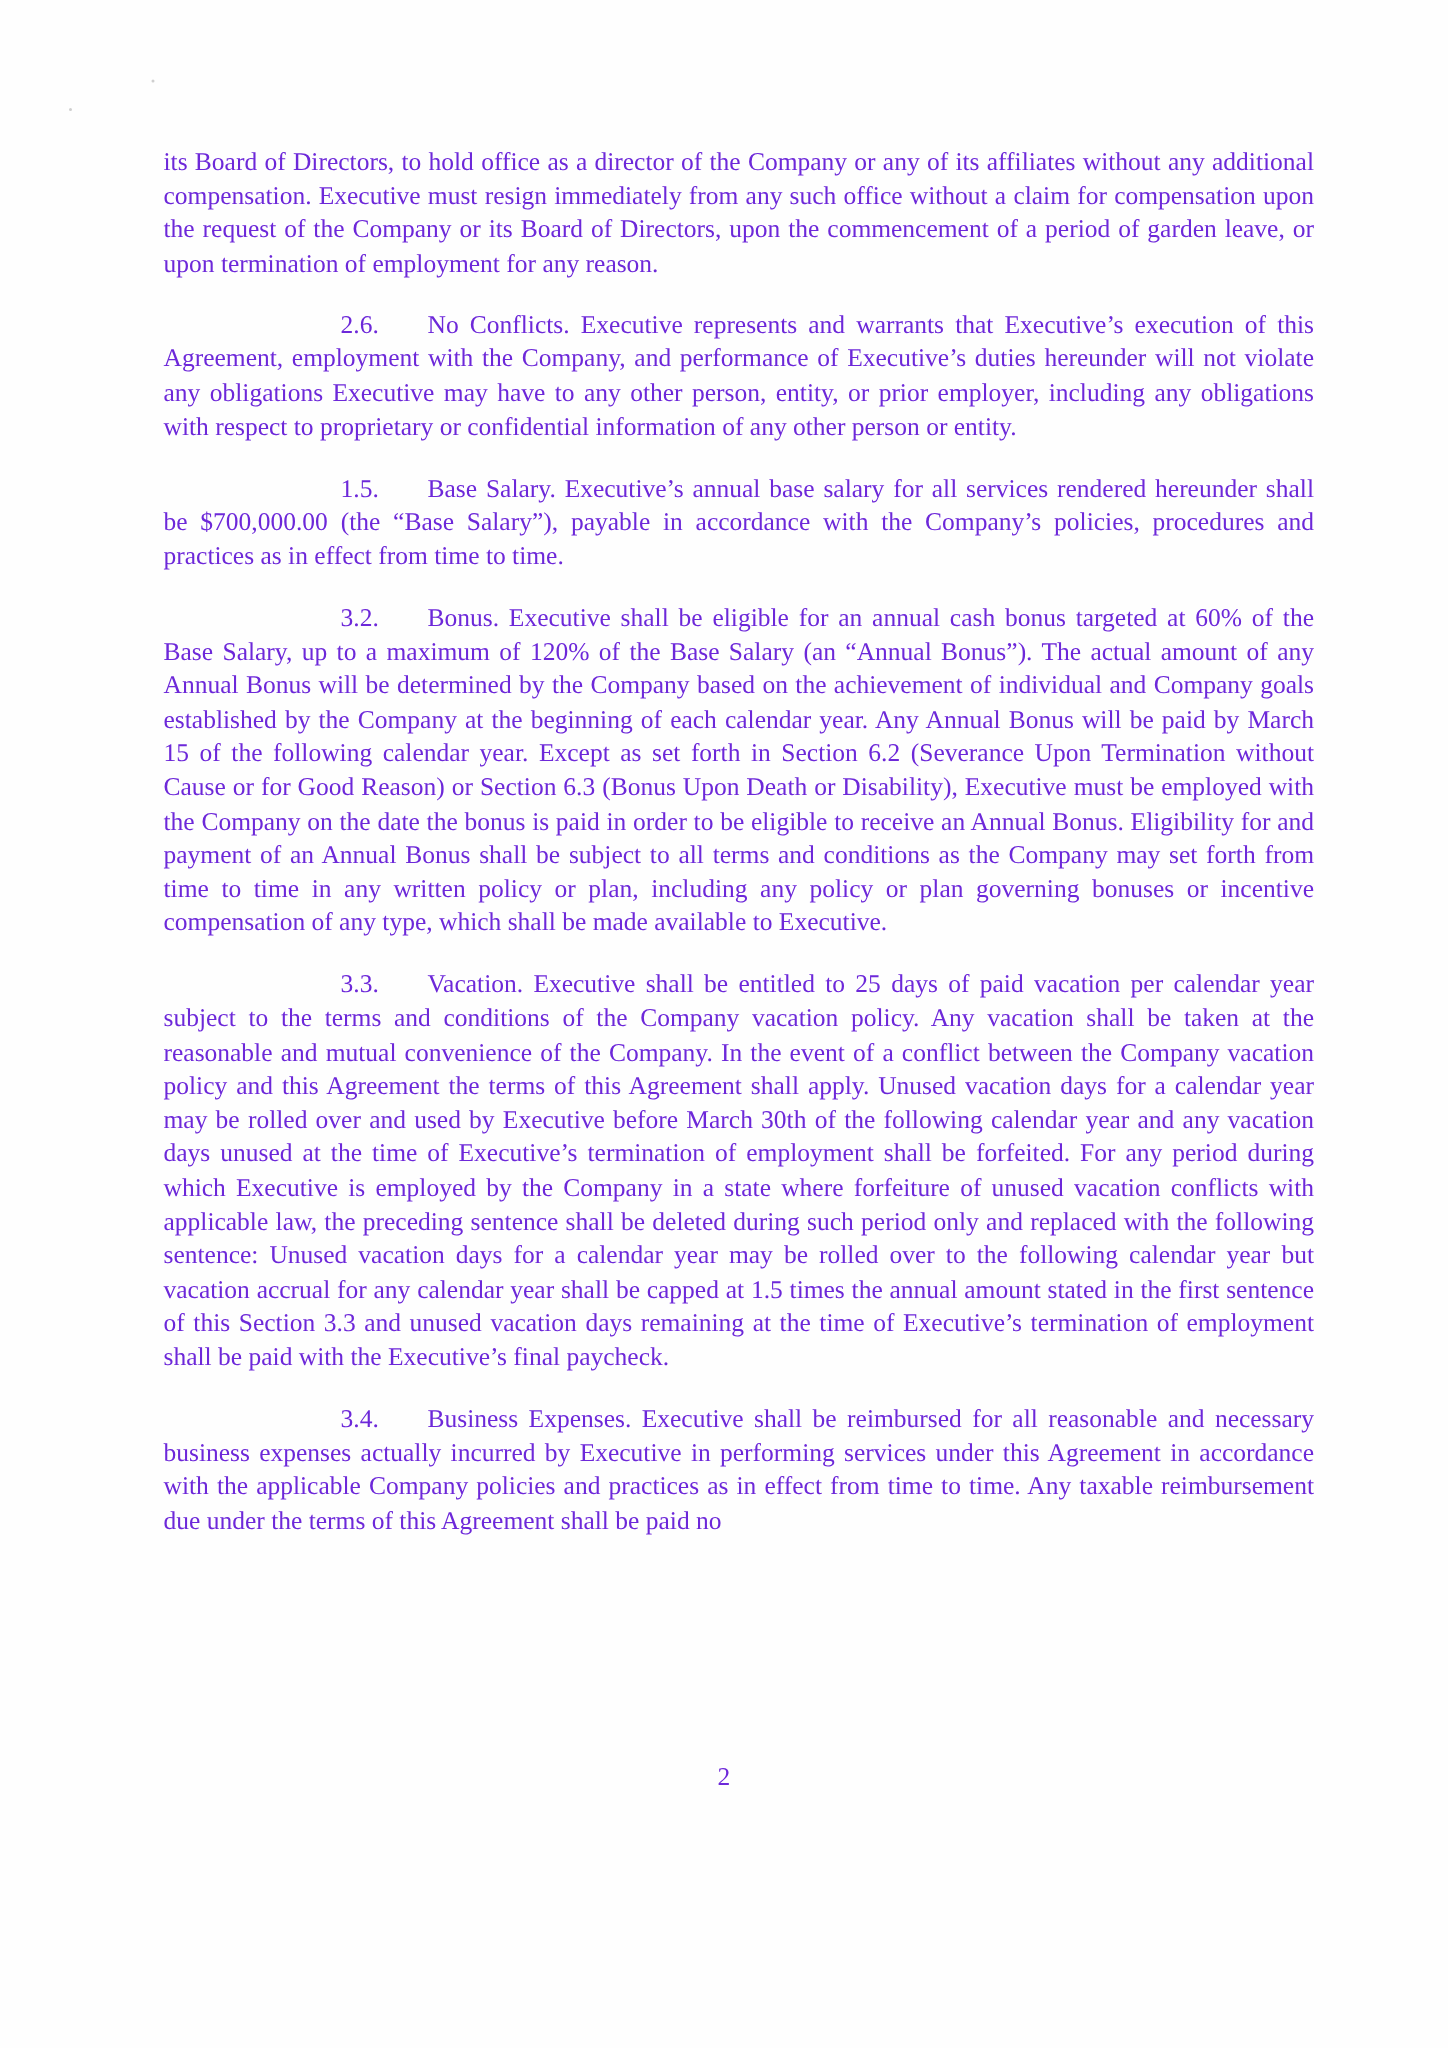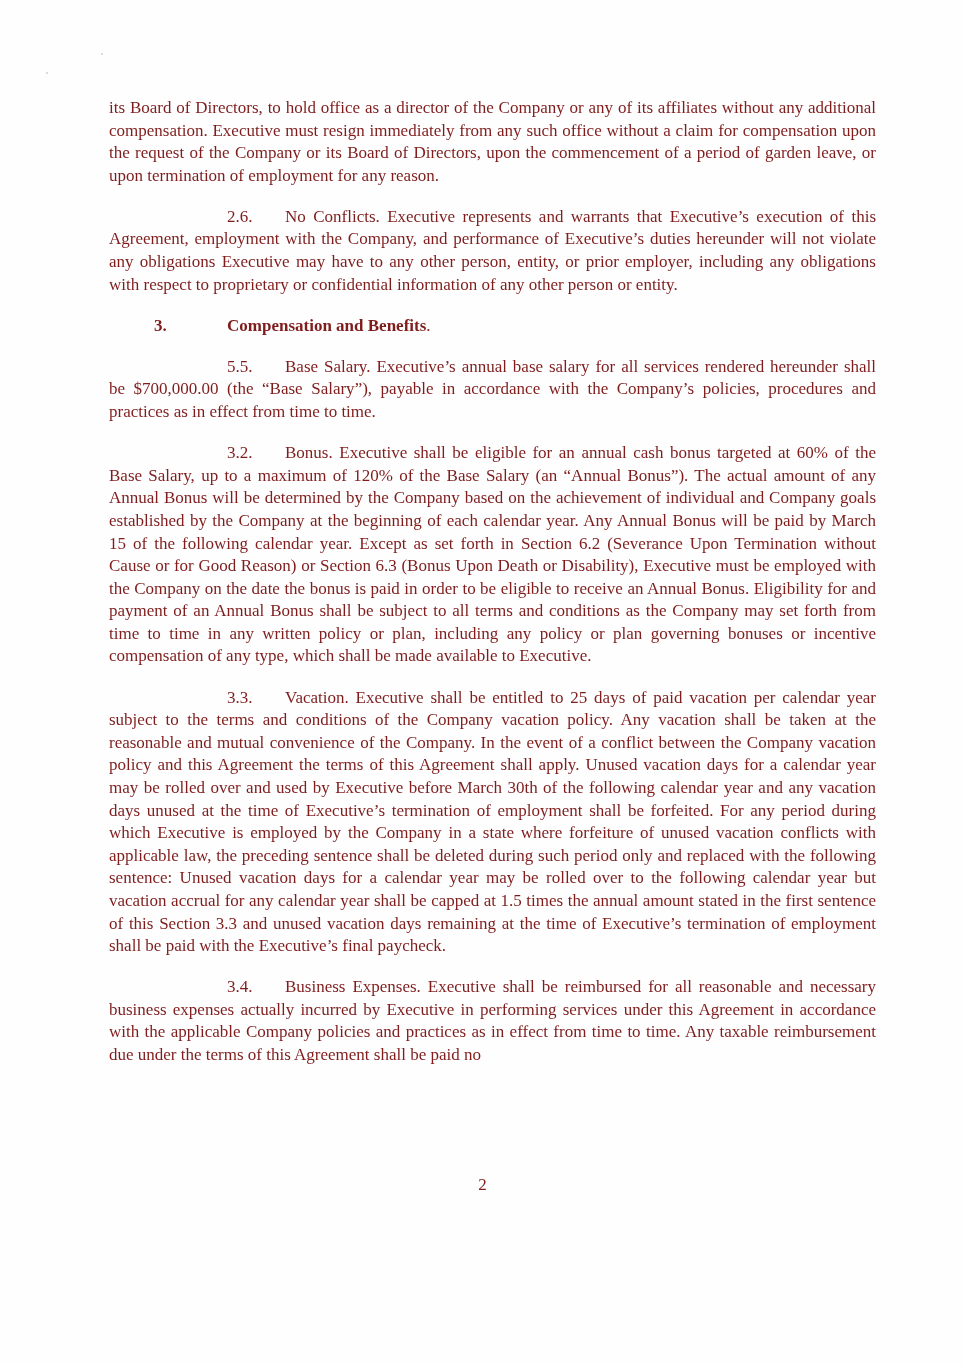--- a/index.html
+++ b/index.html
@@ -1,21 +1,21 @@
 <!DOCTYPE html>
 <html><head>
 <meta charset="utf-8">
 <style>
   html, body { margin: 0; padding: 0; background: #ffffff; }
   body { width: 965px; height: 1365px; position: relative; overflow: hidden; }
   .page {
     position: absolute; left: 0; top: 0; width: 965px; height: 1365px;
     background: #fefefe;
     font-family: "Liberation Serif", "DejaVu Serif", serif;
-    color: #7f1d1d;
+    color: #6d28d9;
     font-size: 17px;
     line-height: 22.6px;
   }
   .content {
     position: absolute;
     left: 109px;
     width: 767px;
     top: 97px;
   }
   p { margin: 0; text-align: justify; }
@@ -41,23 +41,22 @@
 <div class="page">
   <span class="speck" style="left:101px; top:53px;"></span>
   <span class="speck" style="left:46px; top:72px;"></span>
 
   <div class="content">
 
     <p class="para">its Board of Directors, to hold office as a director of the Company or any of its affiliates without any additional compensation. Executive must resign immediately from any such office without a claim for compensation upon the request of the Company or its Board of Directors, upon the commencement of a period of garden leave, or upon termination of employment for any reason.</p>
 
     <p class="para indent"><span class="num">2.6.</span><span class="u">No Conflicts</span><span>. Executive represents and warrants that Executive’s execution of this Agreement, employment with the Company, and performance of Executive’s duties hereunder will not violate any obligations Executive may have to any other person, entity, or prior employer, including any obligations with respect to proprietary or confidential information of any other person or entity.</span></p>
 
-    <p class="heading"><span class="hnum">3.</span><span>Compensation and Benefits</span><span style="font-weight:normal">.</span></p>
 
-    <p class="para indent"><span class="num">5.5.</span><span class="u">Base Salary</span><span>.  Executive’s annual base salary for all services rendered hereunder shall be $700,000.00 (the “</span><span class="u">Base Salary</span><span>”), payable in accordance with the Company’s policies, procedures and practices as in effect from time to time.</span></p>
+    <p class="para indent"><span class="num">1.5.</span><span class="u">Base Salary</span><span>.  Executive’s annual base salary for all services rendered hereunder shall be $700,000.00 (the “</span><span class="u">Base Salary</span><span>”), payable in accordance with the Company’s policies, procedures and practices as in effect from time to time.</span></p>
 
     <p class="para indent"><span class="num">3.2.</span><span class="u">Bonus</span><span>.  Executive shall be eligible for an annual cash bonus targeted at 60% of the Base Salary, up to a maximum of 120% of the Base Salary (an “</span><span class="u">Annual Bonus</span><span>”). The actual amount of any Annual Bonus will be determined by the Company based on the achievement of individual and Company goals established by the Company at the beginning of each calendar year.  Any Annual Bonus will be paid by March 15 of the following calendar year. Except as set forth in Section 6.2 (Severance Upon Termination without Cause or for Good Reason) or Section 6.3 (Bonus Upon Death or Disability), Executive must be employed with the Company on the date the bonus is paid in order to be eligible to receive an Annual Bonus.  Eligibility for and payment of an Annual Bonus shall be subject to all terms and conditions as the Company may set forth from time to time in any written policy or plan, including any policy or plan governing bonuses or incentive compensation of any type, which shall be made available to Executive.</span></p>
 
     <p class="para indent"><span class="num">3.3.</span><span class="u">Vacation</span><span>.  Executive shall be entitled to 25 days of paid vacation per calendar year subject to the terms and conditions of the Company vacation policy.  Any vacation shall be taken at the reasonable and mutual convenience of the Company. In the event of a conflict between the Company vacation policy and this Agreement the terms of this Agreement shall apply. Unused vacation days for a calendar year may be rolled over and used by Executive before March 30th of the following calendar year and any vacation days unused at the time of Executive’s termination of employment shall be forfeited. For any period during which Executive is employed by the Company in a state where forfeiture of unused vacation conflicts with applicable law, the preceding sentence shall be deleted during such period only and replaced with the following sentence: Unused vacation days for a calendar year may be rolled over to the following calendar year but vacation accrual for any calendar year shall be capped at 1.5 times the annual amount stated in the first sentence of this Section 3.3 and unused vacation days remaining at the time of Executive’s termination of employment shall be paid with the Executive’s final paycheck.</span></p>
 
     <p class="para indent"><span class="num">3.4.</span><span class="u">Business Expenses</span><span>.  Executive shall be reimbursed for all reasonable and necessary business expenses actually incurred by Executive in performing services under this Agreement in accordance with the applicable Company policies and practices as in effect from time to time.  Any taxable reimbursement due under the terms of this Agreement shall be paid no</span></p>
 
   </div>
 
   <div class="page-number">2</div>

